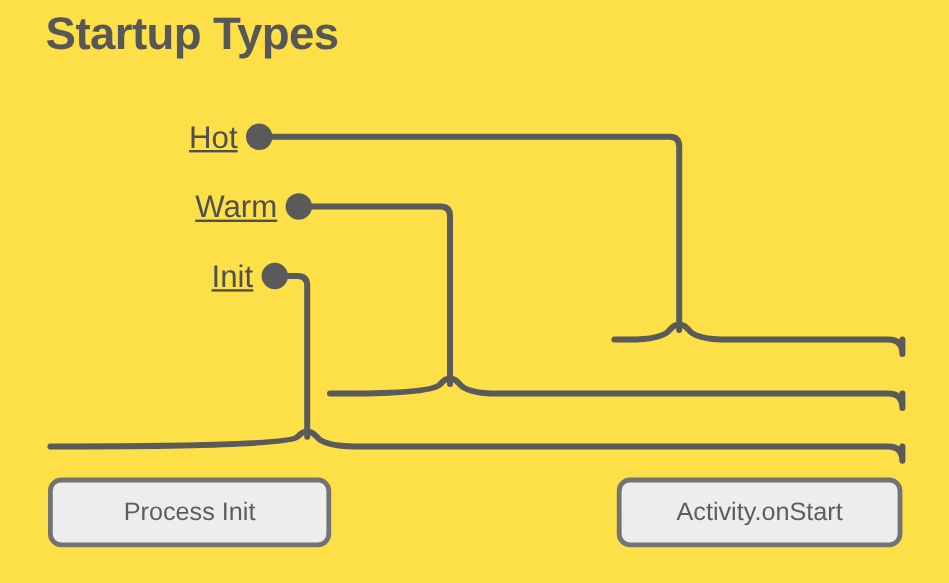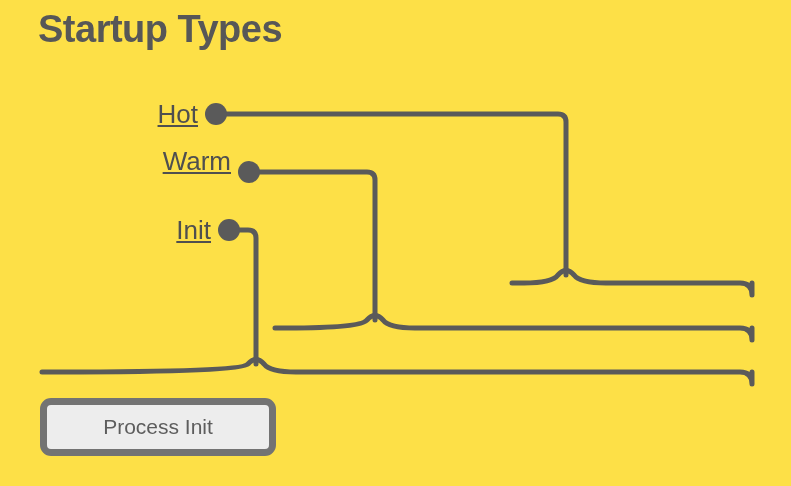--- a/index.html
+++ b/index.html
@@ -32,35 +32,35 @@
   }
   .row-label {
     position: absolute;
     font-size: 26px;
     color: #4f4f4f;
     white-space: nowrap;
     text-align: right;
     text-decoration: underline;
   }
   #label-hot  { left: 0px; top: 99px; width: 198px; }
-  #label-warm { left: 0px; top: 146px; width: 231px; }
+  #label-warm { left: 0px; top: 157px; width: 231px; }
   #label-cold { left: 0px; top: 215px; width: 211px; }
 
   #wires {
     position: absolute;
     left: 0;
     top: 0;
     width: 791px;
     height: 486px;
   }
   .box {
     position: absolute;
     box-sizing: border-box;
     background: #ededed;
-    border: 7px solid #737373;
+    border: 4px solid #737373;
     border-radius: 11px;
     height: 58px;
     top: 398px;
     display: flex;
     align-items: center;
     justify-content: center;
     font-size: 21px;
     color: #5d5d5d;
     white-space: nowrap;
   }
@@ -112,14 +112,15 @@
                Q 752 372 752 384
                V 372"></path>
 
       <circle cx="216" cy="114" r="11" fill="#5a5a5a" stroke="none"></circle>
       <circle cx="249" cy="172" r="11" fill="#5a5a5a" stroke="none"></circle>
       <circle cx="229" cy="230" r="11" fill="#5a5a5a" stroke="none"></circle>
     </g>
   </svg>
 
   <div class="box" id="box-0">Process Init</div>
+  <div class="box" id="box-2">Activity.onStart</div>
 
 </div>
 
 </body></html>

